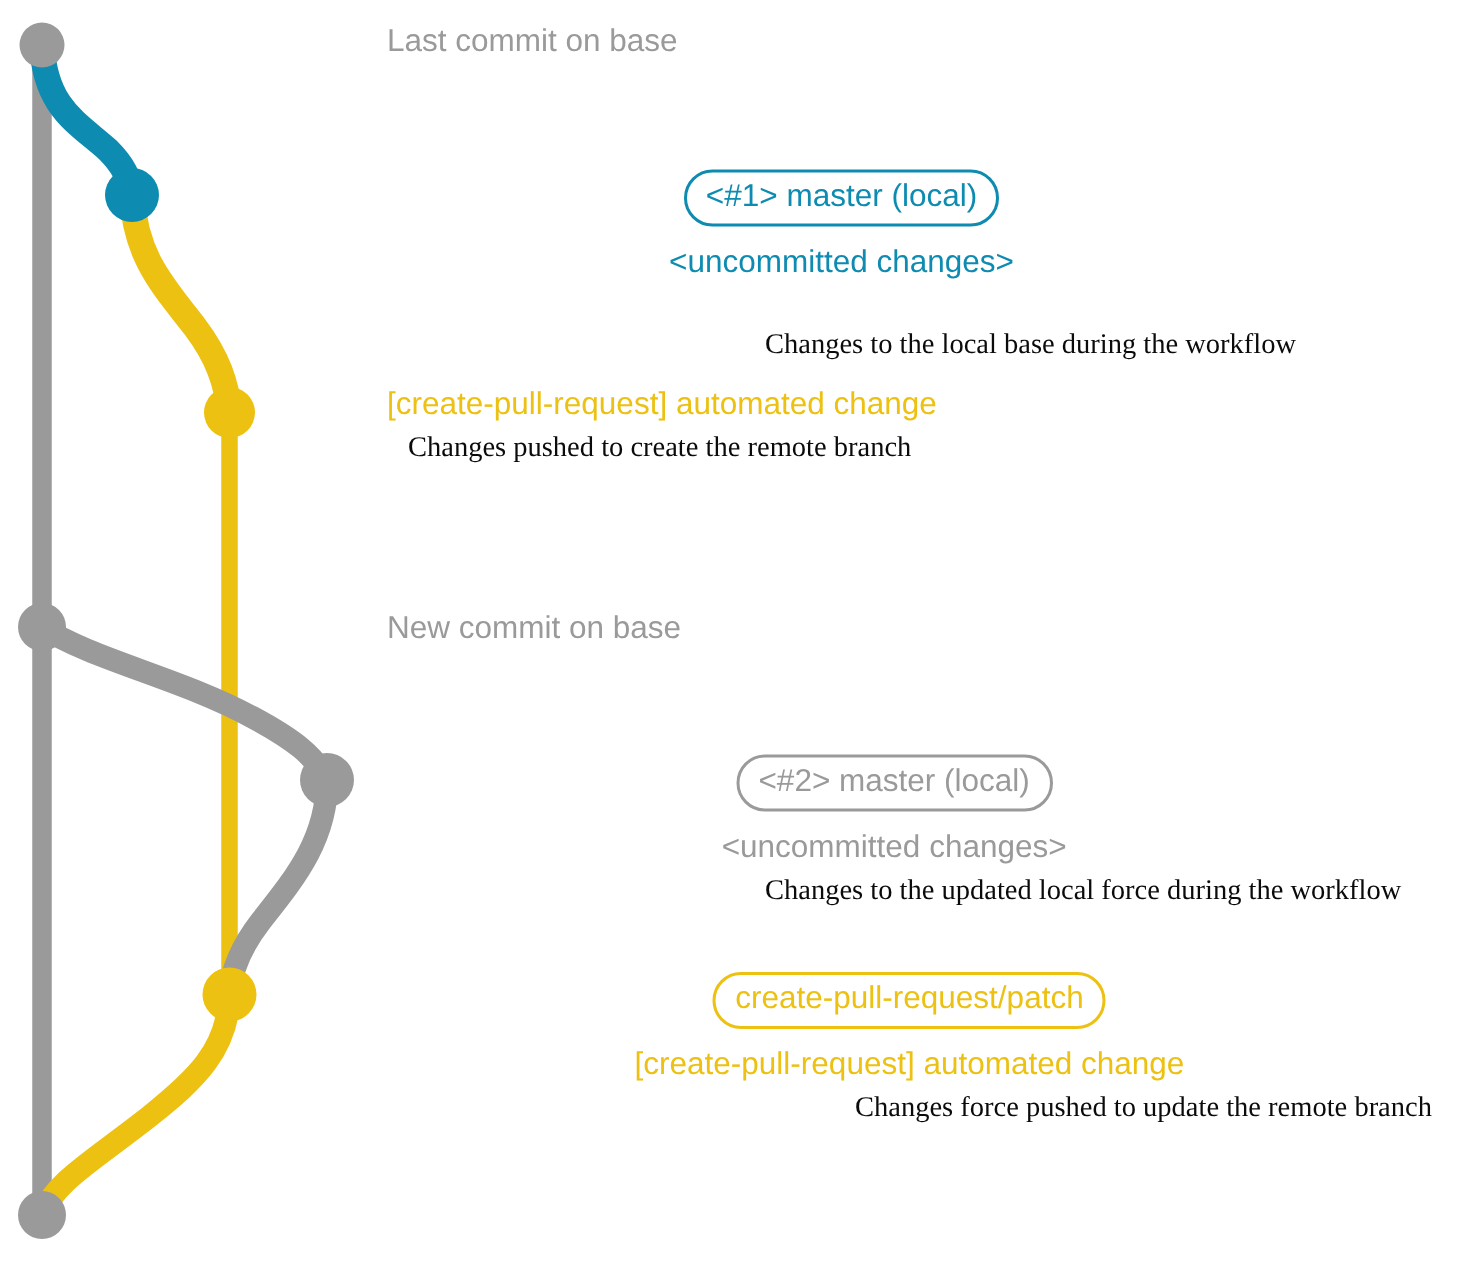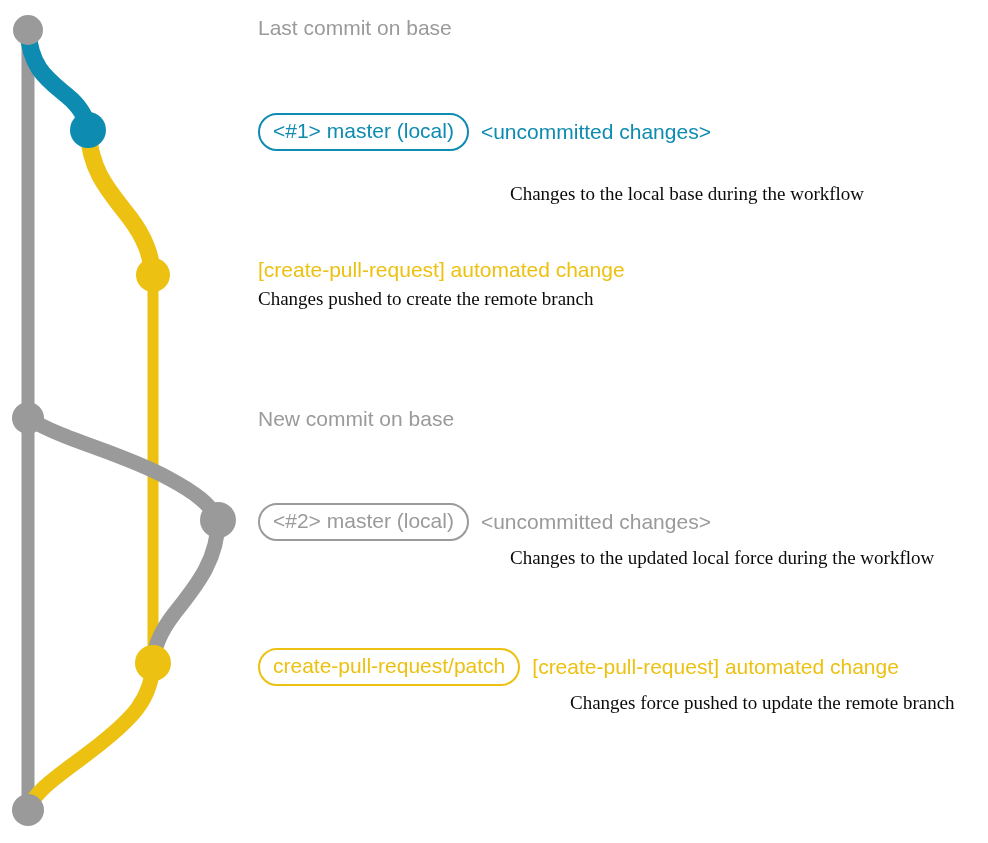--- a/index.html
+++ b/index.html
@@ -76,25 +76,26 @@
   #group-2 { left: 258px; top: 258px; }
   #group-3 { left: 258px; top: 503px; }
   #group-4 { left: 258px; top: 648px; }
   #group-5 { left: 258px; top: 795px; }
 
   .group { position: absolute; }
   .group .top-line {
     display: flex;
     align-items: center;
     gap: 12px;
+    flex-direction: column;
   }
   .group .desc-line { margin-top: 6px; }
 
   #group-1 .desc-line { margin-left: 252px; margin-top: 32px; }
-  #group-2 .desc-line { }
+  #group-2 .desc-line { margin-left: 14px; }
   #group-3 .desc-line { margin-left: 252px; }
   #group-4 .desc-line { margin-left: 312px; }
 </style>
 </head>
 <body>
 
 <svg id="graph-svg" viewBox="0 0 988 843" xmlns="http://www.w3.org/2000/svg">
 
   <path d="M28,30 L28,810" stroke="#9a9a9a" stroke-width="13" fill="none" stroke-linecap="round"></path>
 

